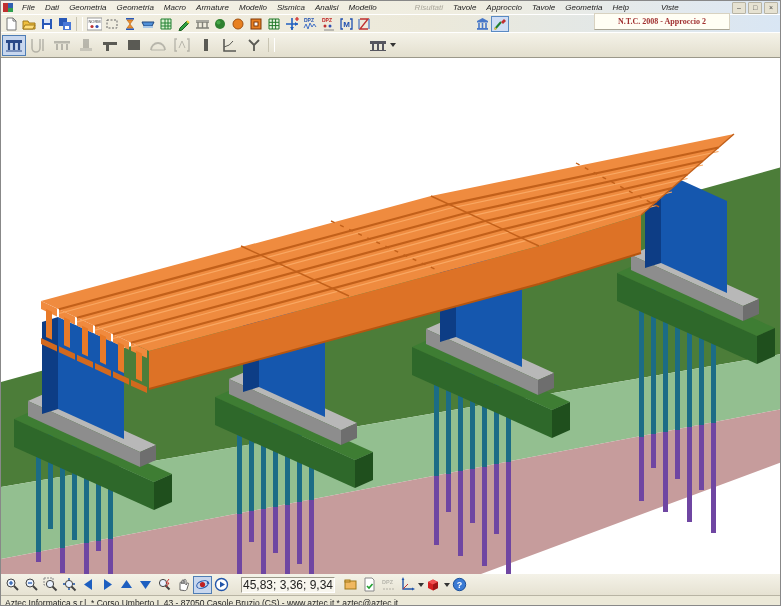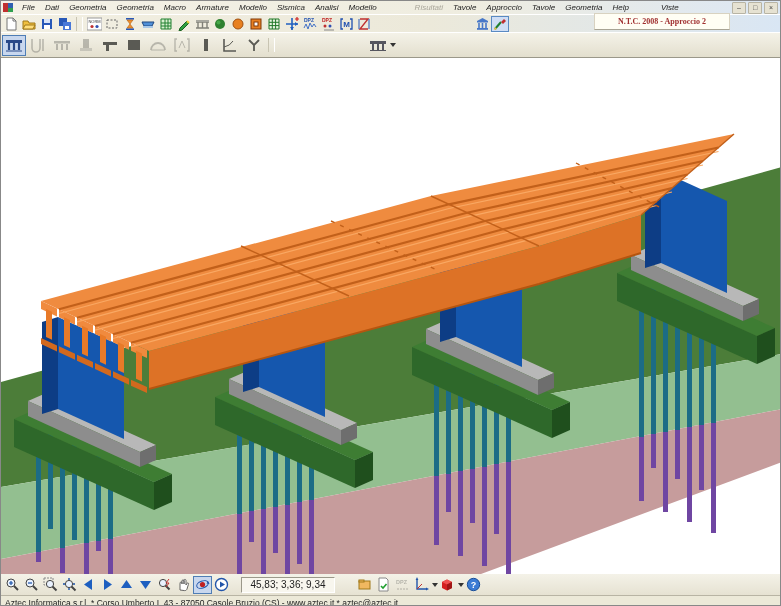--- a/index.html
+++ b/index.html
@@ -41,22 +41,22 @@
   .dd-arrow{width:0;height:0;border-left:3px solid transparent;border-right:3px solid transparent;
             border-top:4px solid #333;margin-left:3px;}
   
   .canvas{position:relative;width:781px;height:516px;background:#FFFFFF;border-top:1px solid #9B988A;box-sizing:border-box;}
   .canvas svg{display:block;}
   
   .navbar{height:21px;display:flex;align-items:center;background:linear-gradient(#F4F2E8,#E6E2D2);
           border-top:1px solid #FFF;padding-left:2px;}
   .bbtn{width:19px;height:18px;display:flex;align-items:center;justify-content:center;flex:none;}
   .bbtn.pressed{background:#C8D7EE;border:1px solid #4E7DB5;width:17px;height:16px;}
-  .coords{width:92px;height:14px;margin:0 20px 0 10px;background:#F8F6EE;border:1px solid #9B988A;
-          border-right-color:#FFF;border-bottom-color:#FFF;font-size:10px;line-height:14px;
+  .coords{width:92px;height:14px;margin:0 6px 0 10px;background:#F8F6EE;border:1px solid #9B988A;
+          border-right-color:#FFF;border-bottom-color:#FFF;font-size:12px;line-height:14px;
           text-align:center;color:#222;flex:none;}
   
   .statusbar{height:15px;background:#ECE9D8;border-top:1px solid #B8B4A4;font-size:8.5px;
              color:#222;line-height:14px;padding-left:4px;white-space:nowrap;}
 </style>
 </head>
 <body>
 
 <div class="window">
 

